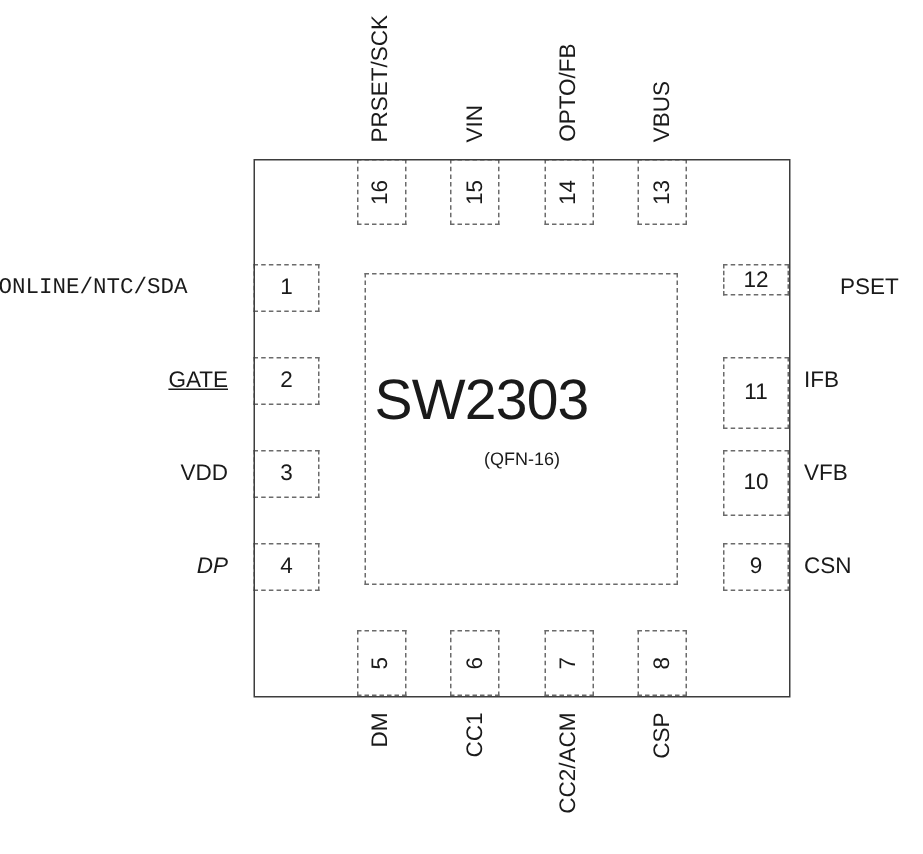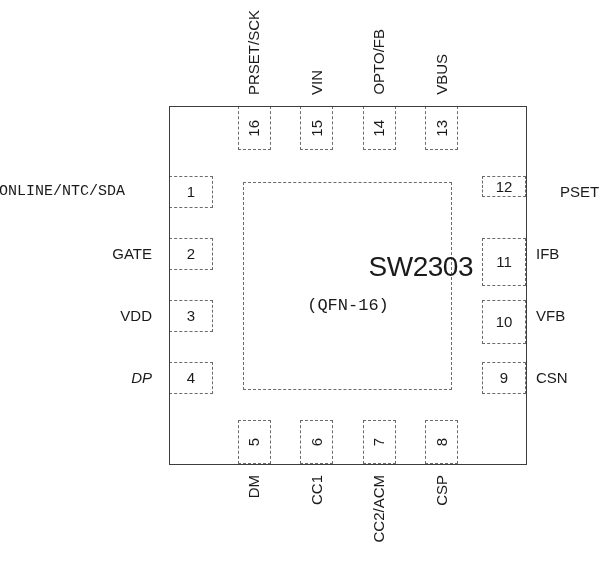--- a/index.html
+++ b/index.html
@@ -30,35 +30,34 @@
     position: absolute;
     left: 243px; top: 182px;
     width: 209px; height: 208px;
     border: 1px dashed #6b6b6b;
     z-index: 1;
   }
   .chip-title {
     position: absolute;
     left: 169px; top: 247px;
     width: 304px;
-    text-align: right;
-    font-size: 28px;
+    text-align: center;
+    font-size: 38px;
     line-height: 40px;
     letter-spacing: -0.5px;
     z-index: 2;
   }
   .chip-pkg {
     position: absolute;
     left: 169px; top: 295px;
     width: 358px;
     text-align: center;
-    font-size: 17px;
+    font-size: 12px;
     line-height: 22px;
     z-index: 2;
-    font-family: Liberation Mono, monospace;
   }
   .pin-box {
     position: absolute;
     border: 1px dashed #6b6b6b;
     display: flex;
     align-items: center;
     justify-content: center;
     background: transparent;
     z-index: 2;
   }
@@ -90,21 +89,21 @@
   <div class="chip-title">SW2303</div>
   <div class="chip-pkg">(QFN-16)</div>
   <div id="pins">
       <div class="pin-box" style="left: 169px; top: 176px; width: 44px; height: 32px;">
         <span class="pin-num">1</span>
       </div>
       <div class="pin-label h-label" style="right: 490px; top: 182px; font-family: Liberation Mono, monospace;">ONLINE/NTC/SDA</div>
       <div class="pin-box" style="left: 169px; top: 238px; width: 44px; height: 32px;">
         <span class="pin-num">2</span>
       </div>
-      <div class="pin-label h-label" style="right: 463px; top: 244px;">GATE</div>
+      <div class="pin-label h-label" style="right: 463px; top: 244px; text-decoration: underline;">GATE</div>
       <div class="pin-box" style="left: 169px; top: 300px; width: 44px; height: 32px;">
         <span class="pin-num">3</span>
       </div>
       <div class="pin-label h-label" style="right: 463px; top: 306px;">VDD</div>
       <div class="pin-box" style="left: 169px; top: 362px; width: 44px; height: 32px;">
         <span class="pin-num">4</span>
       </div>
       <div class="pin-label h-label" style="right: 463px; top: 368px; font-style: italic;">DP</div>
       <div class="pin-box" style="left: 482px; top: 176px; width: 44px; height: 21px;">
         <span class="pin-num">12</span>

